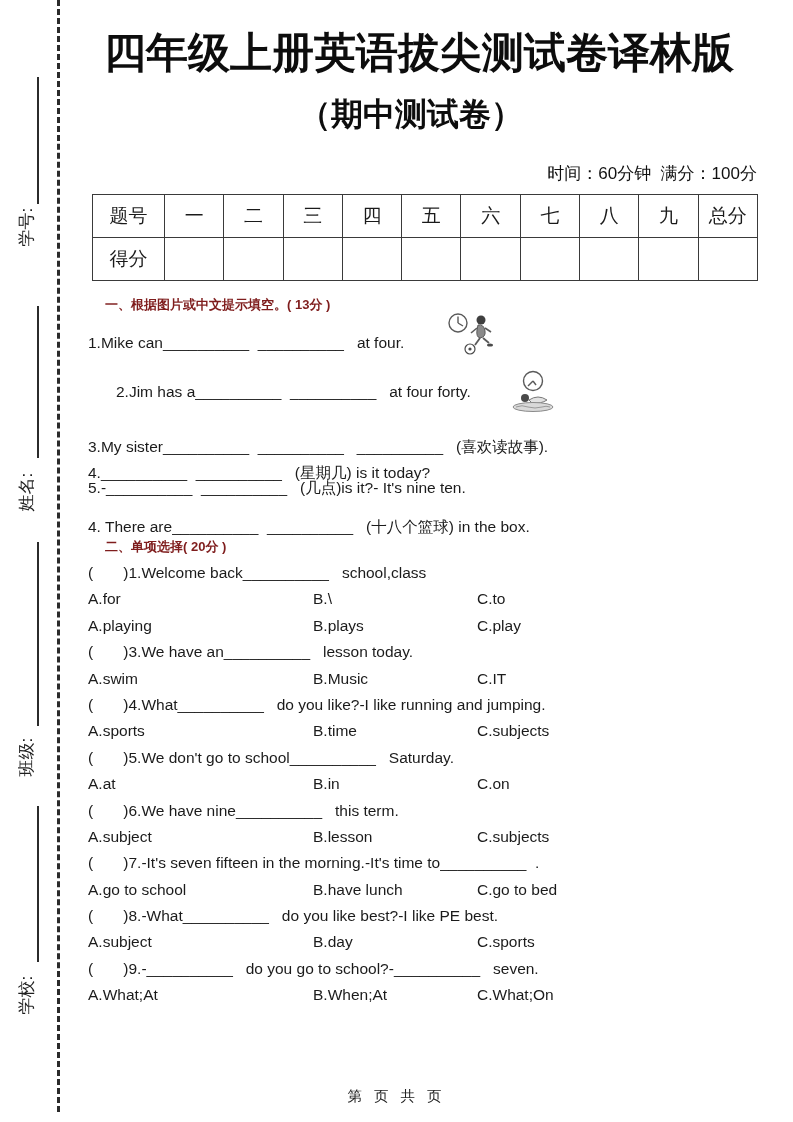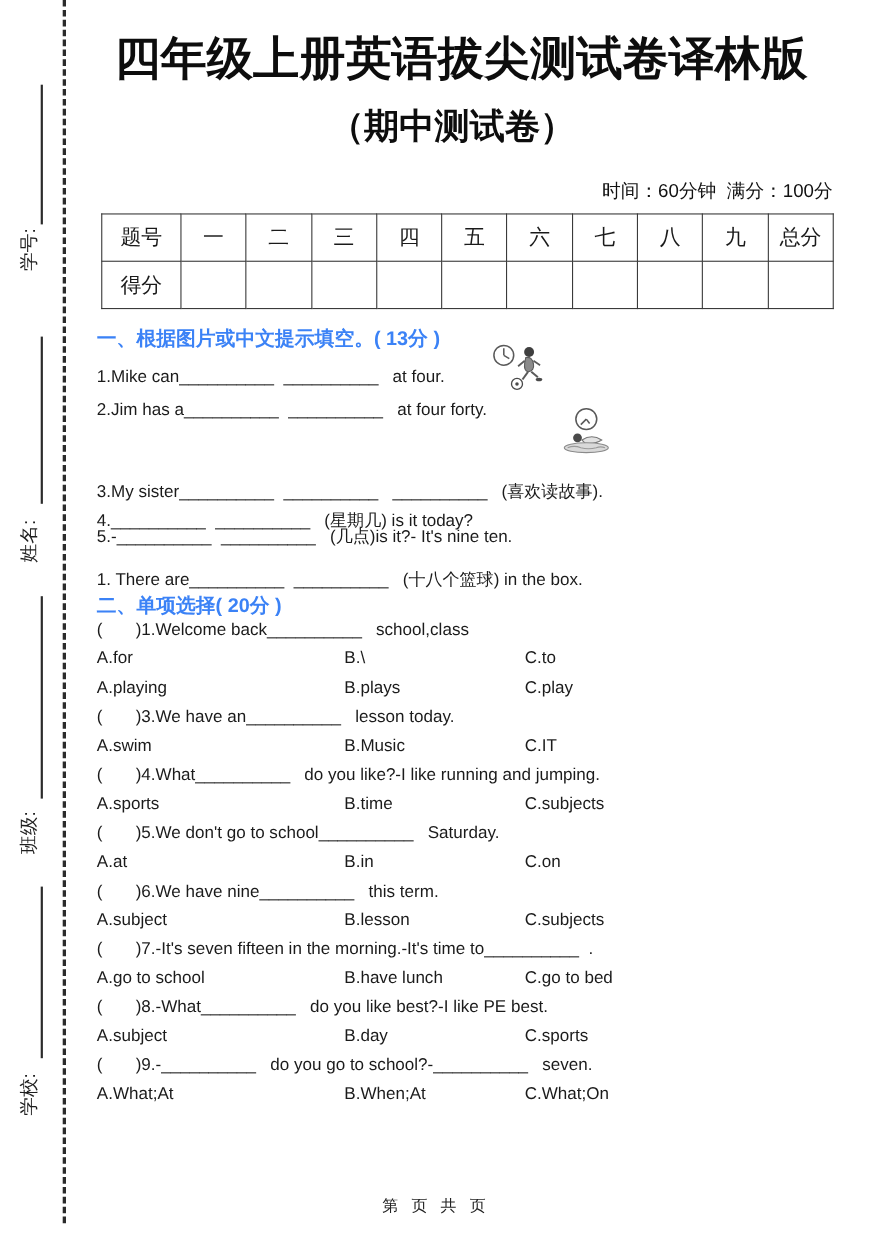--- a/index.html
+++ b/index.html
@@ -29,21 +29,21 @@
               font-size:32px; font-weight:bold; color:#0d0d0d; white-space:nowrap; }
   .meta { position:absolute; left:88px; top:162px; width:669px; text-align:right;
           font-size:17px; white-space:pre; color:#111; }
   
   table.score { position:absolute; left:92px; top:194px; width:666px; height:87px;
                 border-collapse:collapse; table-layout:fixed; }
   table.score td { border:1.6px solid #3a3a3a; text-align:center; vertical-align:middle;
                    font-size:19px; color:#1a1a1a; height:43px; }
   
   .line { position:absolute; left:88px; white-space:pre; font-size:15.5px; color:#1b1b1b; }
-  .sec-head { font-size:18px; font-weight:bold; color:#3b82f6; }
+  .sec-head { font-size:13px; font-weight:bold; color:#7f1d1d;margin-left:17px; }
   .score-note { font-weight:bold; }
   
   .mc { position:absolute; left:88px; top:560px; width:684px; }
   .mc-row { height:26.4px; line-height:26.4px; white-space:pre; font-size:15.5px; color:#1b1b1b; display:flex; }
   .opt-a { width:225px; white-space:pre; }
   .opt-b { width:164px; white-space:pre; }
   .opt-c { white-space:pre; }
   
   .pic { position:absolute; }
   .pic1 { left:446px; top:312px; }
@@ -110,25 +110,25 @@
       <td></td>
       <td></td>
       <td></td>
       <td></td>
     </tr>
   </tbody>
     </table>
 
   <div class="line sec-head" style="top:296px;"><span>一、根据图片或中文提示填空。</span><span class="score-note">( 13分 )</span></div>
   <div class="line" style="top:334px;">1.Mike can__________  __________   at four.</div>
-  <div class="line" style="top:364px;">2.Jim has a__________  __________   at four forty.</div>
+  <div class="line" style="top:383px;margin-left:28px;">2.Jim has a__________  __________   at four forty.</div>
   <div class="line" style="top:437px;">3.My sister__________  __________   __________   (喜欢读故事).</div>
   <div class="line" style="top:463px;">4.__________  __________   (星期几) is it today?</div>
   <div class="line" style="top:478px;">5.-__________  __________   (几点)is it?- It's nine ten.</div>
-  <div class="line" style="top:517px;">1. There are__________  __________   (十八个篮球) in the box.</div>
+  <div class="line" style="top:517px;">4. There are__________  __________   (十八个篮球) in the box.</div>
 
   <div class="pic pic1">
     <svg width="58" height="48" viewBox="0 0 58 48">
       <g stroke="#5a5a5a" fill="none" stroke-width="1.4">
         <circle cx="12" cy="11" r="9"></circle>
         <line x1="12" y1="11" x2="12" y2="4.5"></line>
         <line x1="12" y1="11" x2="17" y2="14"></line>
       </g>
       <g>
         <circle cx="35" cy="8" r="4.5" fill="#3f3f3f"></circle>

